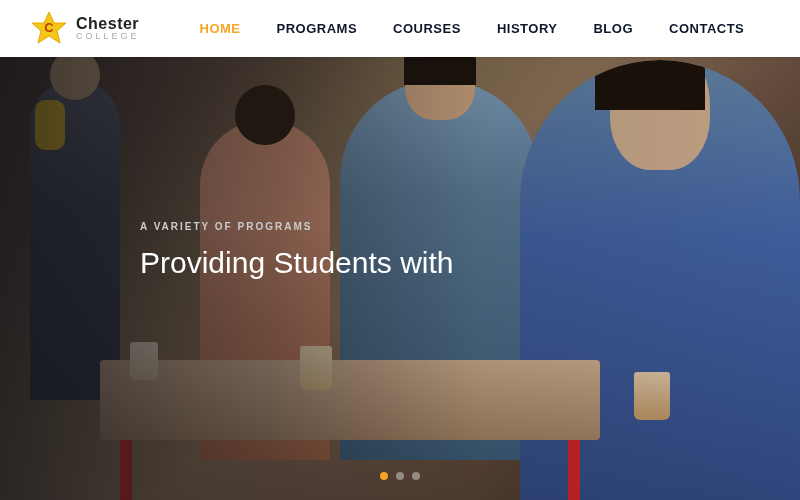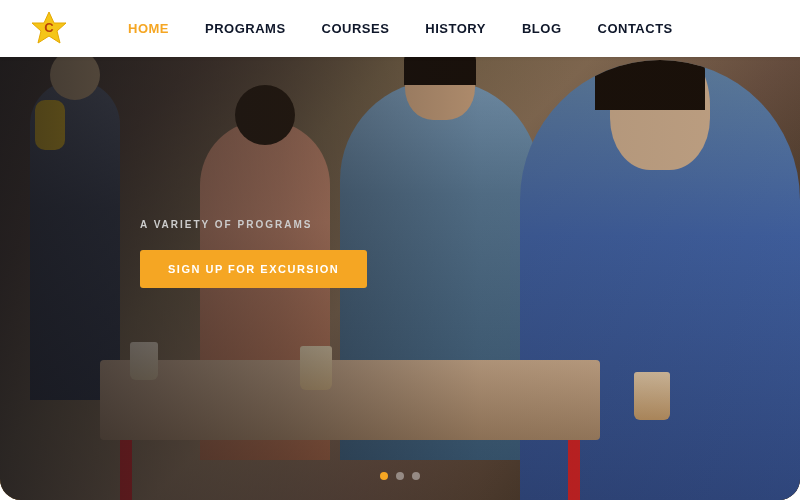--- a/index.html
+++ b/index.html
@@ -61,21 +61,20 @@
     nav a.active {
       color: #f5a623;
     }
 
     
     .hero {
       position: absolute;
       top: 0; left: 0; right: 0; bottom: 0;
       background: #a16207;
       overflow: hidden;
-      border-radius: 21px;
     }
     .hero-bg {
       width: 100%;
       height: 100%;
       background: linear-gradient(to right,
         rgba(20,20,25,0.78) 0%,
         rgba(20,20,25,0.45) 35%,
         rgba(20,20,25,0.15) 60%,
         rgba(20,20,25,0.05) 100%
       );
@@ -371,40 +370,44 @@
     </div>
 
     <div class="cup1"></div>
     <div class="cup2"></div>
     <div class="cup3"></div>
   </div>
   <div class="hero-bg"></div>
 
   <div class="hero-content">
     <div class="hero-eyebrow">A VARIETY OF PROGRAMS</div>
-    <button class="hero-btn">SIGN UP FOR EXCURSION</button>
+    <div class="hero-title">Providing Students with</div>
   </div>
 
   <div class="hero-dots">
     <div class="dot active"></div>
     <div class="dot"></div>
     <div class="dot"></div>
   </div>
 </div>
 
 <header class="header">
   <div class="logo">
 
     <div class="logo-icon">
       <svg width="38" height="38" viewBox="0 0 38 38">
 
         <polygon points="19,2 24,13 36,13 27,21 30,33 19,26 8,33 11,21 2,13 14,13" fill="#f5c518" stroke="#e5a800" stroke-width="1"></polygon>
 
         <text x="19" y="22" text-anchor="middle" font-size="13" font-weight="bold" fill="#b8400a" font-family="Arial">C</text>
       </svg>
+    </div>
+    <div class="logo-text">
+      <span class="logo-name">Chester</span>
+      <span class="logo-sub">College</span>
     </div>
   </div>
 
   <nav>
     <a href="#" class="active">HOME</a>
     <a href="#">PROGRAMS</a>
     <a href="#">COURSES</a>
     <a href="#">HISTORY</a>
     <a href="#">BLOG</a>
     <a href="#">CONTACTS</a>

